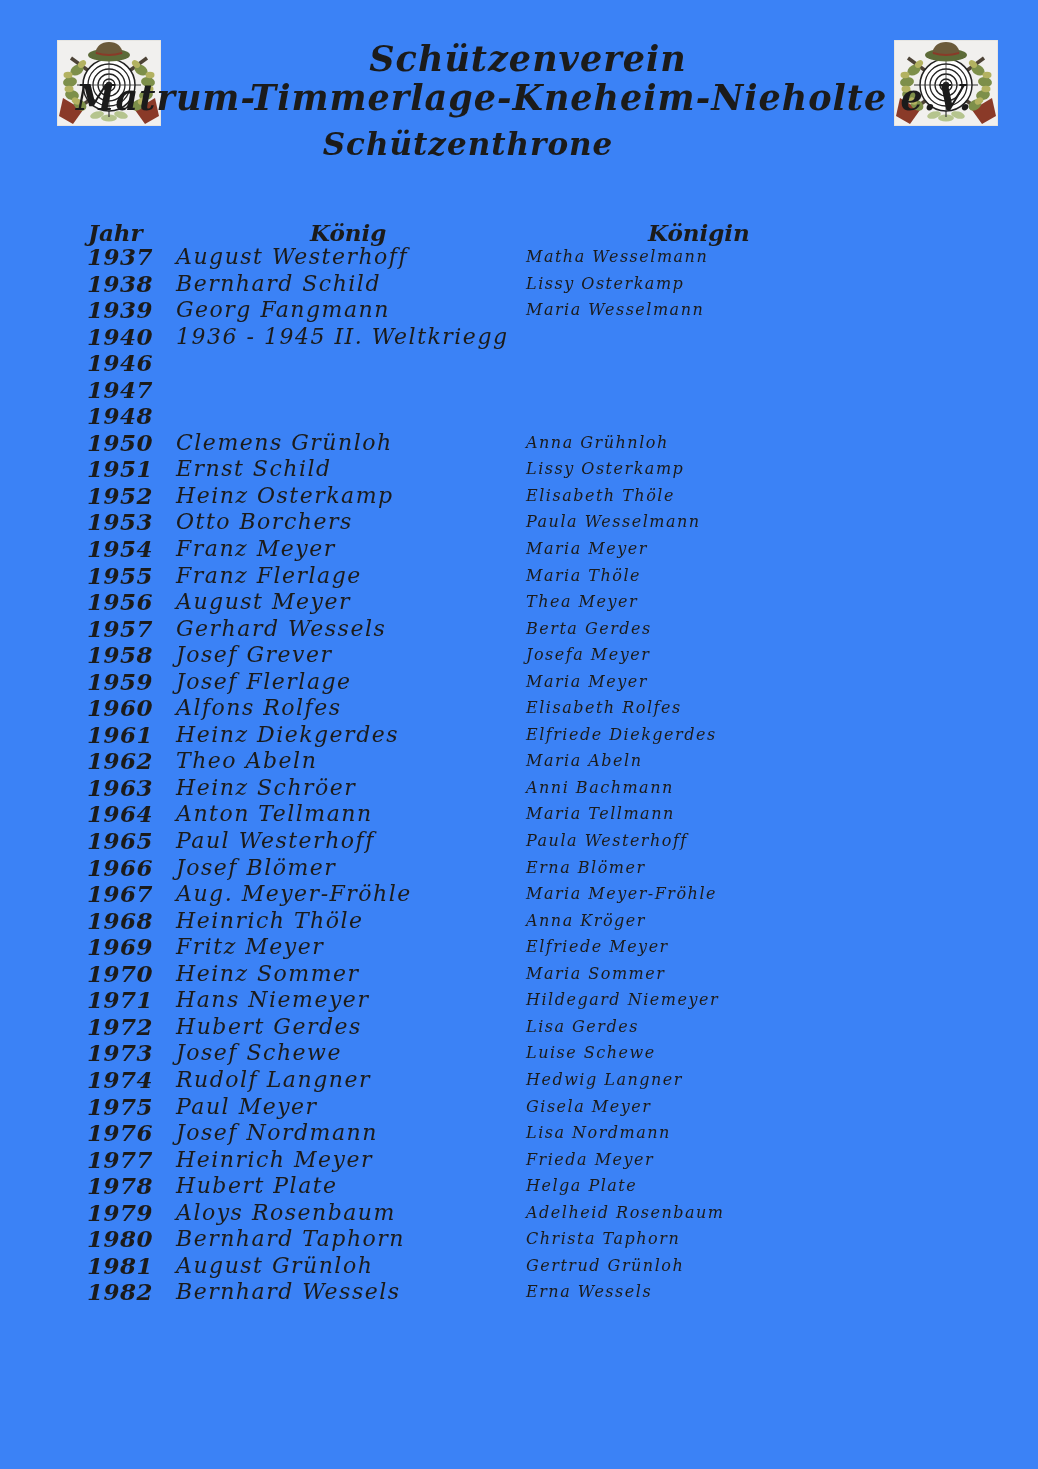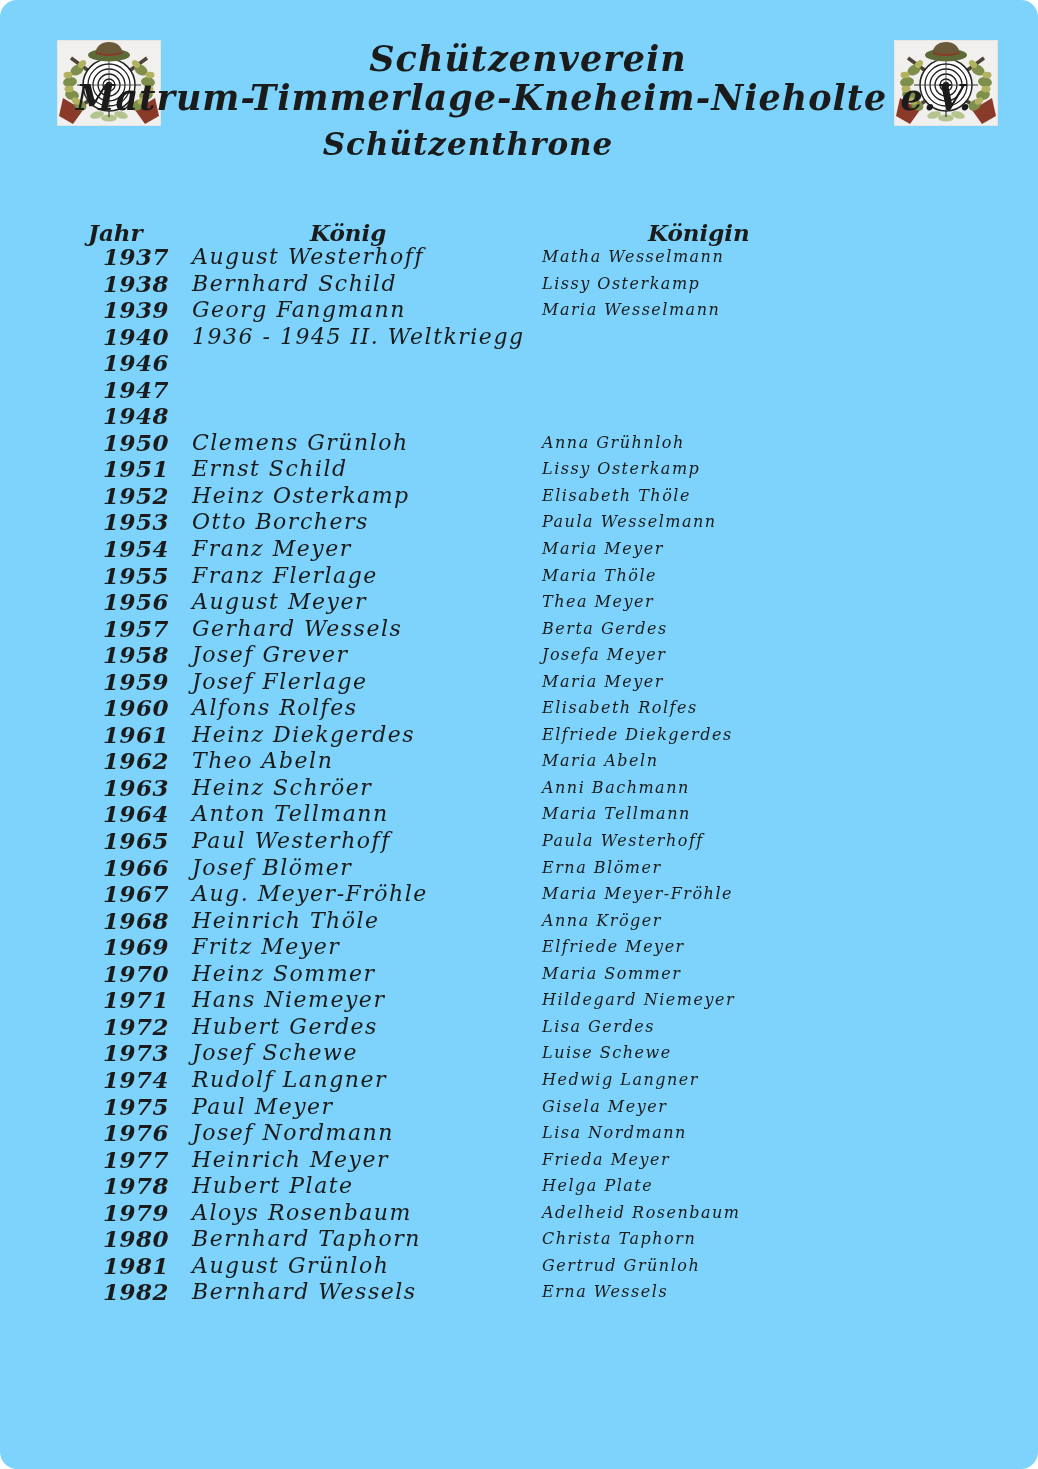--- a/index.html
+++ b/index.html
@@ -1,25 +1,24 @@
 <!DOCTYPE html>
 <html><head>
 <meta charset="utf-8">
 <style>
   html, body { margin: 0; padding: 0; background: #ffffff; }
   .page {
     position: relative;
     width: 1038px;
     height: 1469px;
-    background: #7dd3fc;
+    background: #3b82f6;
     color: #1b1b1b;
     font-family: "DejaVu Serif", serif;
     font-style: italic;
     overflow: hidden;
-    border-radius: 17px;
   }
   .logo {
     position: absolute;
     top: 40px;
     width: 104px;
     height: 86px;
   }
   .logo.left { left: 57px; }
   .logo.right { left: 894px; }
   .title-line1 {
@@ -58,21 +57,21 @@
     height: 30px;
     font-size: 23px;
     font-weight: bold;
     margin-top: 32px;
   }
   .h-year   { position: absolute; left: 88px; }
   .h-king   { position: absolute; left: 310px; }
   .h-queen  { position: absolute; left: 648px; }
   .rows {
     position: absolute;
-    top: 244px; left: 16px; right: 0;
+    top: 244px; left: 0; right: 0;
   }
   .row {
     position: relative;
     height: 26.56px;
     line-height: 26.56px;
     white-space: nowrap;
   }
   .c-year {
     position: absolute; left: 87px;
     font-size: 23px;

